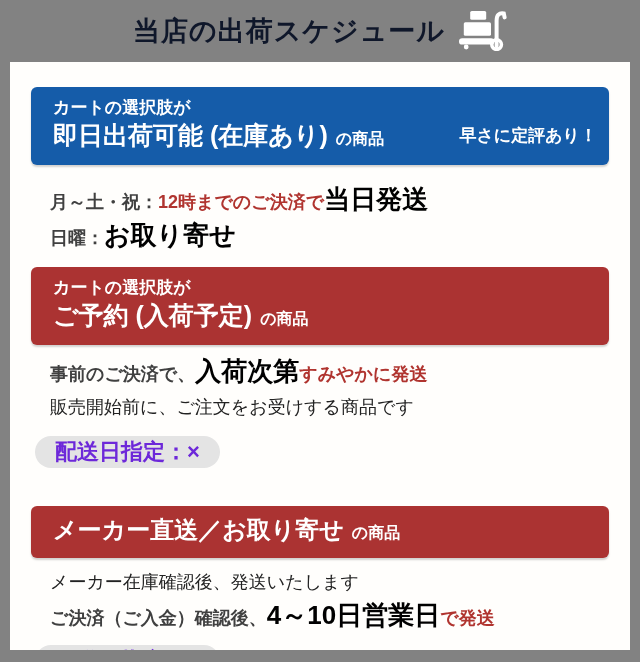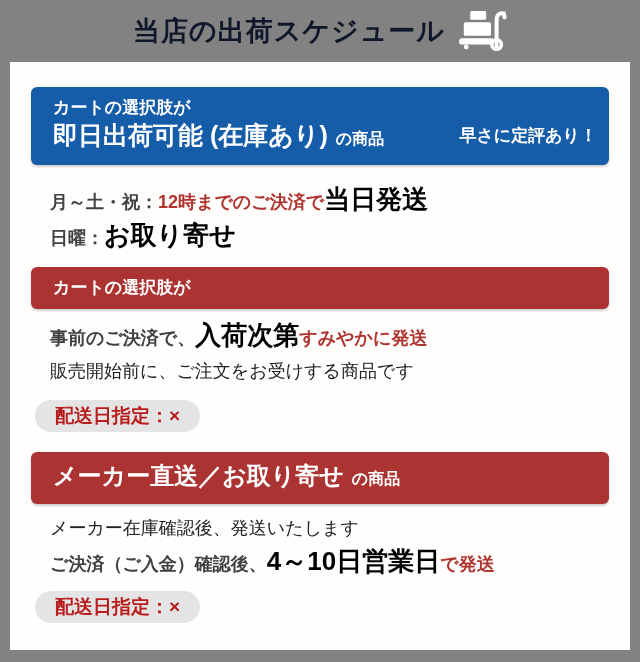--- a/index.html
+++ b/index.html
@@ -35,21 +35,21 @@
   .hdr {
     margin:0 21px; border-radius:6px;
     color:#ffffff; position:relative;
     padding:10px 20px 11px 22px;
     box-shadow:0 2px 2px rgba(0,0,0,0.18);
   }
   .hdr-blue { background:#155ca9; }
   .hdr-red  { background:#ab3332; }
   .sec1 .hdr { margin-top:25px; }
   .sec2 .hdr { margin-top:14px; }
-  .sec3 .hdr { margin-top:20px; padding:9px 32px 10px 22px; }
+  .sec3 .hdr { margin-top:38px; padding:9px 32px 10px 22px; }
   .hdr-line1 { font-size:17px; font-weight:700; line-height:21px; }
   .hdr-line2 { line-height:30px; margin-top:2px; white-space:nowrap; }
   .sec3 .hdr-line2 { margin-top:0; }
   .hdr-main   { font-size:25px; font-weight:700; }
   .sec3 .hdr-main { font-size:24px; }
   .hdr-suffix { font-size:16px; font-weight:700; margin-left:8px; }
   .hdr-badge  {
     position:absolute; right:12px; bottom:18px;
     font-size:17px; font-weight:700; color:#ffffff;
   }
@@ -64,21 +64,21 @@
   .t-label  { font-size:18px; font-weight:700; color:#404040; }
   .t-red    { font-size:18px; font-weight:700; color:#b0342f; }
   .t-redbig { font-size:26px; font-weight:700; color:#000000; }
 
   
   .pill {
     display:inline-block;
     margin:10px 0 0 25px;
     background:#e4e4e4; border-radius:17px;
     padding:4px 20px 5px 20px;
-    font-size:19px; font-weight:700; color:#b91c1c;
+    font-size:22px; font-weight:700; color:#6d28d9;
     line-height:23px;
   }
   .sec3 .pill { margin-top:8px; }
 </style>
 </head>
 <body>
 
 <div class="frame">
 
   <div class="titlebar">
@@ -107,20 +107,23 @@
       </div>
       <div class="body">
         <p class="row"><span class="t-label">月～土・祝：</span><span class="t-red">12時までのご決済で</span><span class="t-redbig">当日発送</span></p>
         <p class="row"><span class="t-label">日曜：</span><span class="t-redbig">お取り寄せ</span></p>
       </div>
     </section>
 
     <section class="sec2">
       <div class="hdr hdr-red">
         <div class="hdr-line1">カートの選択肢が</div>
+        <div class="hdr-line2">
+          <span class="hdr-main">ご予約 (入荷予定)</span><span class="hdr-suffix">の商品</span>
+        </div>
       </div>
       <div class="body">
         <p class="row"><span class="t-label">事前のご決済で、</span><span class="t-redbig">入荷次第</span><span class="t-red">すみやかに発送</span></p>
         <p class="row"><span class="t-plain">販売開始前に、ご注文をお受けする商品です</span></p>
       </div>
       <div class="pill">配送日指定：×</div>
     </section>
 
     <section class="sec3">
       <div class="hdr hdr-red">

